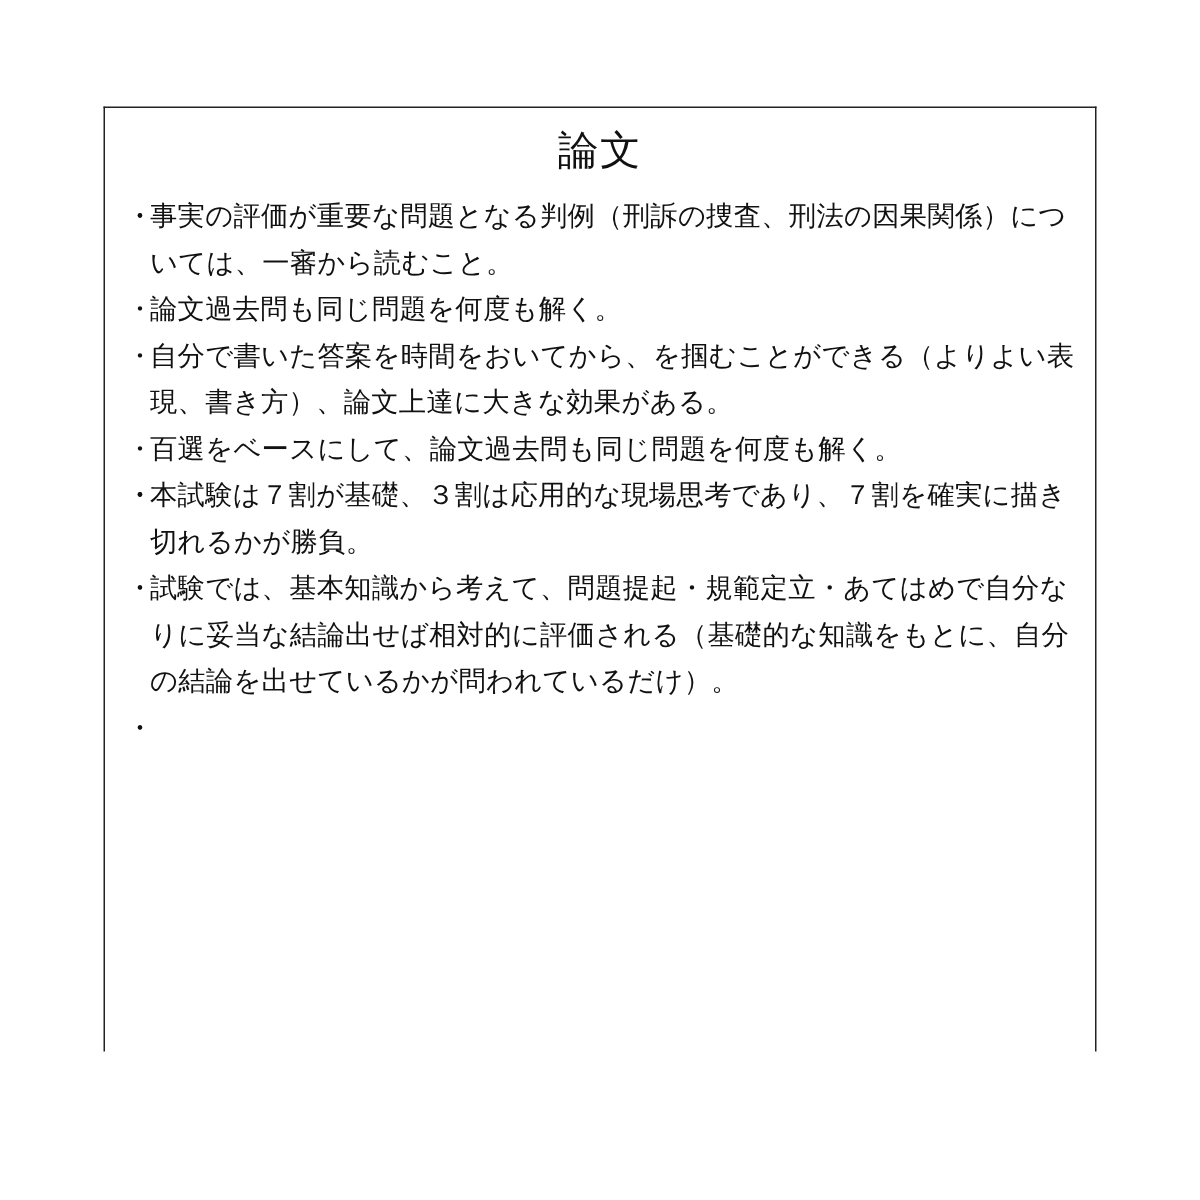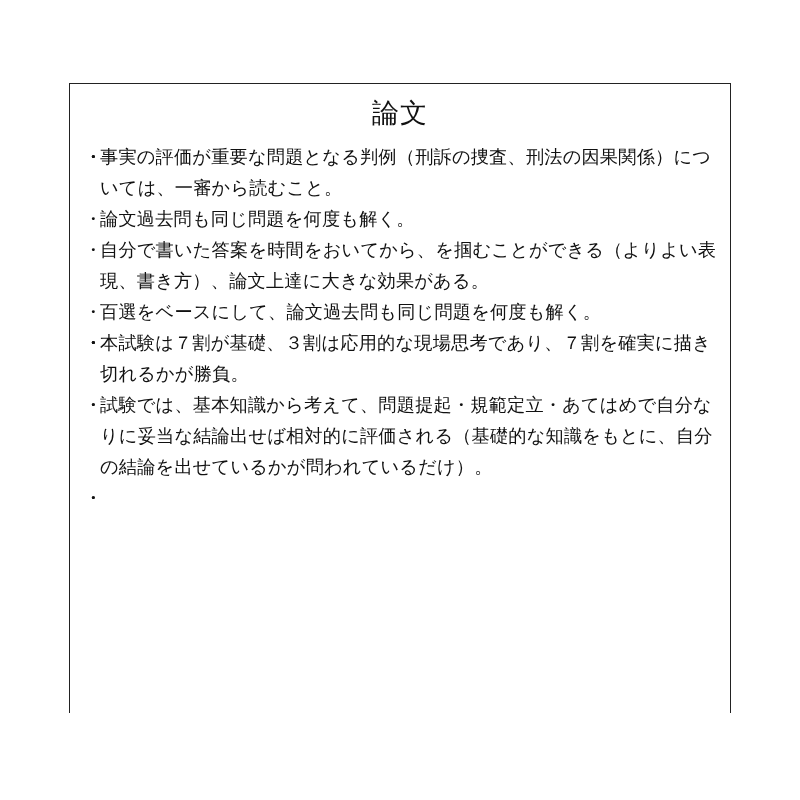--- a/index.html
+++ b/index.html
@@ -11,21 +11,21 @@
       overflow: hidden;
     }
     body {
       position: relative;
       font-family: "DejaVu Sans", "Liberation Sans", sans-serif;
       color: #111111;
     }
     .doc-box {
       position: absolute;
       left: 69px;
-      top: 83px;
+      top: 71px;
       width: 662px;
       height: 630px;
       border-left: 1.5px solid #222;
       border-right: 1.5px solid #222;
       border-top: 1.5px solid #222;
       box-sizing: border-box;
       text-decoration: underline;
     }
     .doc-title {
       position: absolute;

